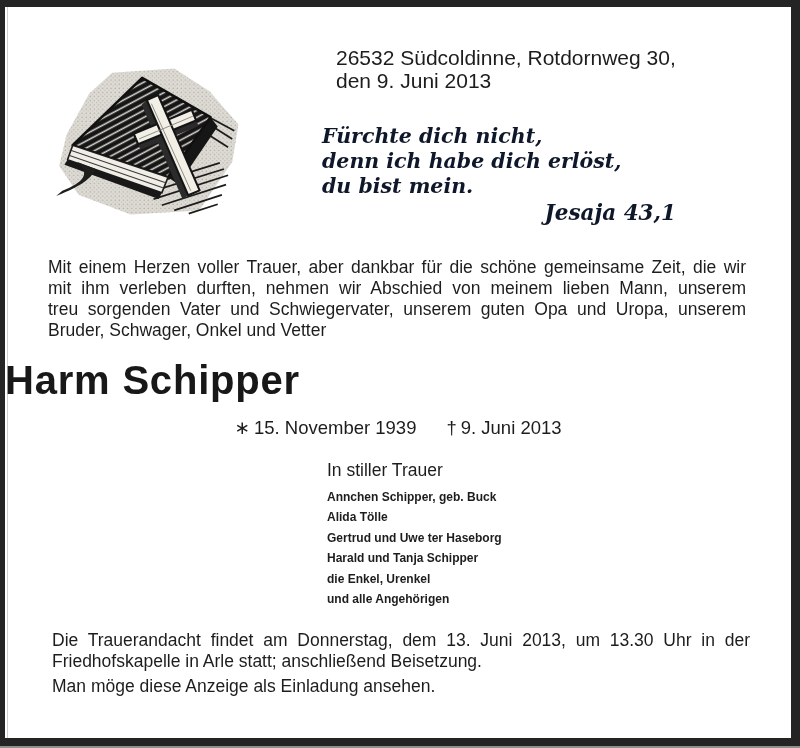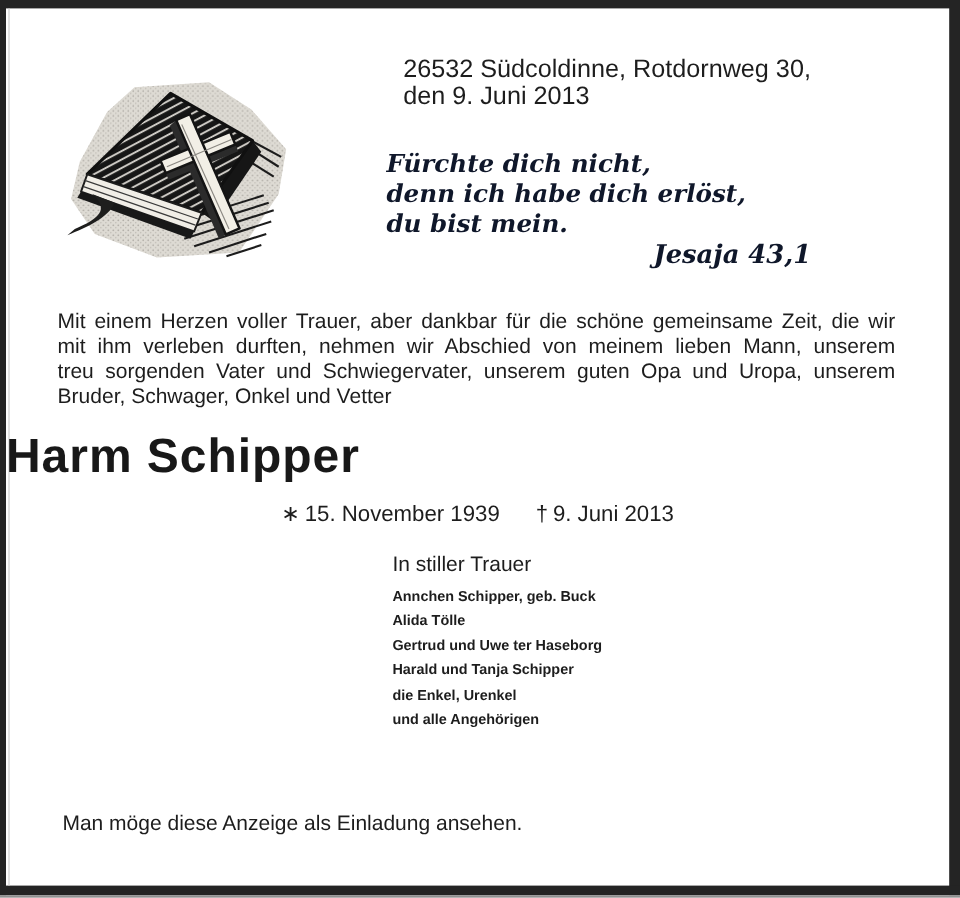--- a/index.html
+++ b/index.html
@@ -137,16 +137,20 @@
   <div class="abs trauer-heading">In stiller Trauer</div>
   <div class="abs mourners">
     <div>Annchen Schipper, geb. Buck</div>
     <div>Alida Tölle</div>
     <div>Gertrud und Uwe ter Haseborg</div>
     <div>Harald und Tanja Schipper</div>
     <div>die Enkel, Urenkel</div>
     <div>und alle Angehörigen</div>
   </div>
 
+  <div class="abs service">
+    <div class="jline">Die Trauerandacht findet am Donnerstag, dem 13. Juni 2013, um 13.30 Uhr in der</div>
+    <div>Friedhofskapelle in Arle statt; anschließend Beisetzung.</div>
+  </div>
 
   <div class="abs invitation">Man möge diese Anzeige als Einladung ansehen.</div>
 
 </div>
 
 </body></html>

